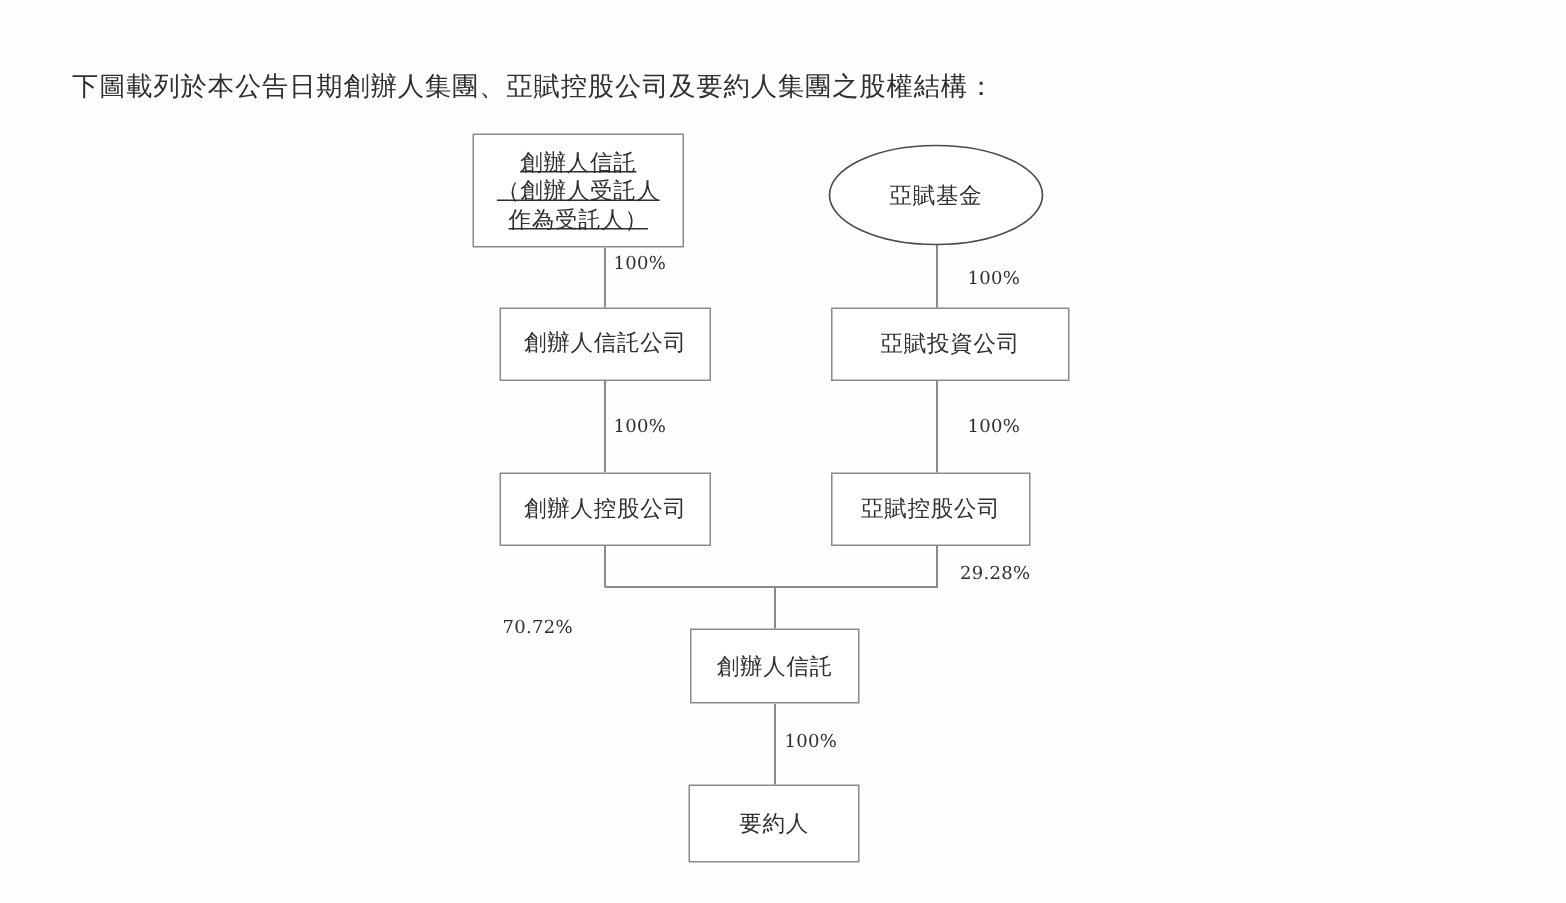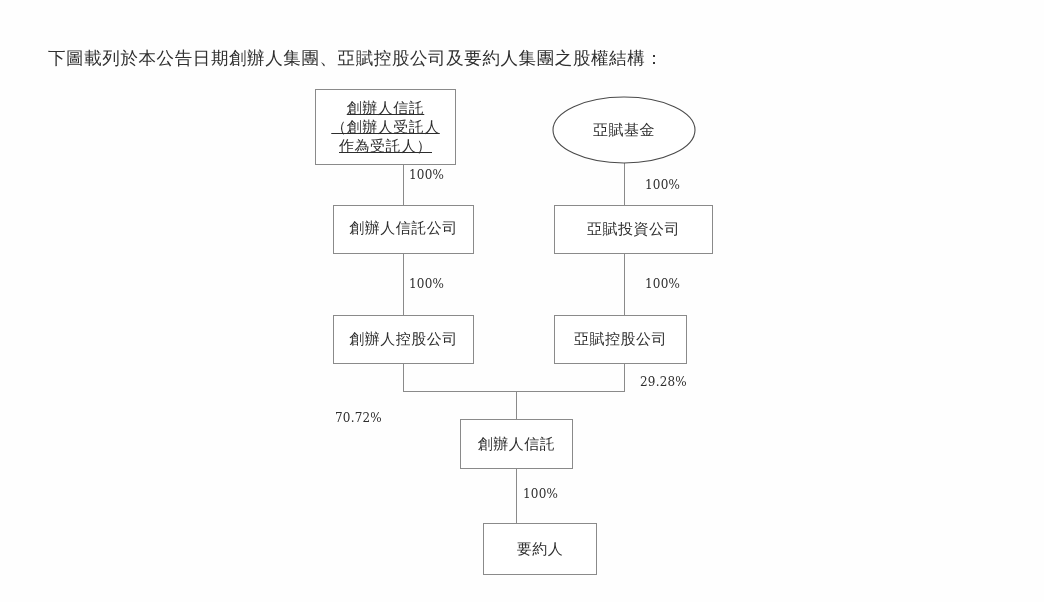--- a/index.html
+++ b/index.html
@@ -82,21 +82,21 @@
   }
 
   
   #node-founder-trust      { left: 315px; top: 89px;  width: 141px; height: 76px; text-decoration: underline; }
   #node-yafu-fund          { left: 553px; top: 97px;  width: 142px; height: 66px; }
   #node-founder-trust-co   { left: 333px; top: 205px; width: 141px; height: 49px; font-family: Liberation Mono, monospace; }
   #node-yafu-investment    { left: 554px; top: 205px; width: 159px; height: 49px; }
   #node-founder-holding    { left: 333px; top: 315px; width: 141px; height: 49px; justify-content: center; }
   #node-yafu-holding       { left: 554px; top: 315px; width: 133px; height: 49px; }
   #node-holdco             { left: 460px; top: 419px; width: 113px; height: 50px; }
-  #node-offeror            { left: 459px; top: 523px; width: 114px; height: 52px; margin-left: 24px; }
+  #node-offeror            { left: 459px; top: 523px; width: 114px; height: 52px; }
 
   
   .edge-label {
     position: absolute;
     font-family: "DejaVu Serif", "Liberation Serif", serif;
     font-size: 12px;
     line-height: 14px;
     color: #2e2e2e;
     white-space: nowrap;
     letter-spacing: 0.2px;

